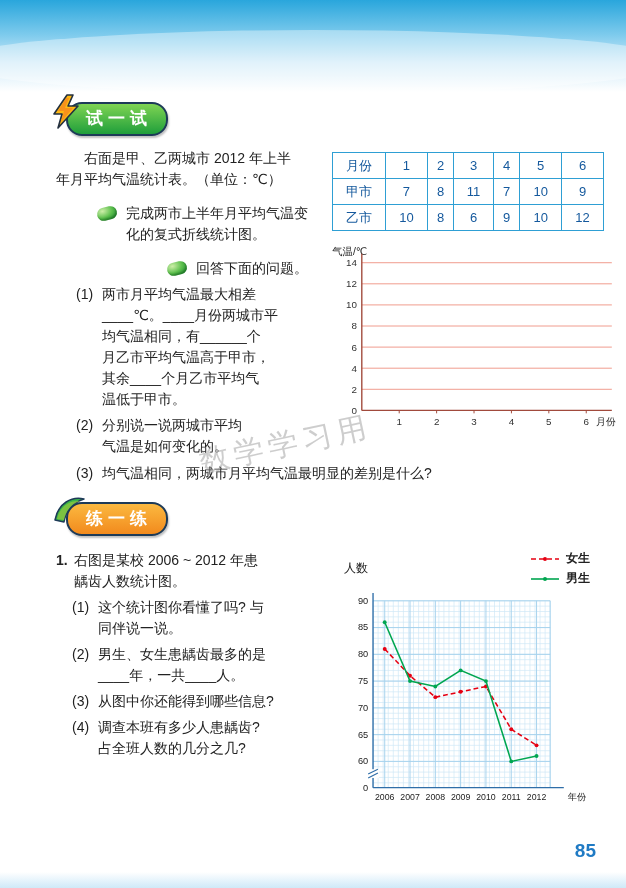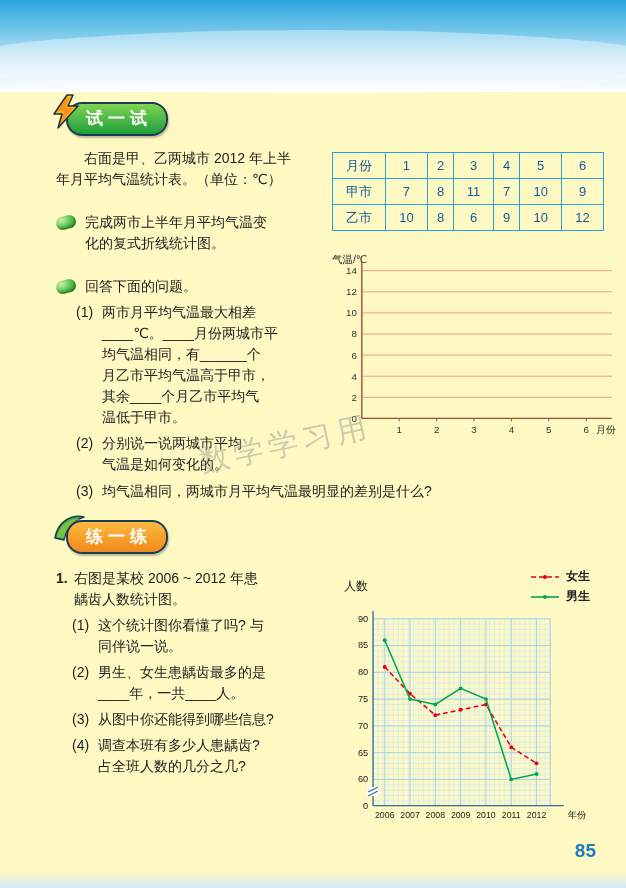--- a/index.html
+++ b/index.html
@@ -1,16 +1,16 @@
 <!DOCTYPE html>
 <html><head>
 <meta charset="utf-8">
 <style>
   html,body{margin:0;padding:0;background:#e9eef2;}
-  .page{width:626px;height:888px;position:relative;background:#fef9c3;overflow:hidden;
+  .page{width:626px;height:888px;position:relative;background:#ffffff;overflow:hidden;
         font-family:"Liberation Sans","DejaVu Sans",sans-serif;color:#222;margin:0 auto;}
   .top-band{position:absolute;top:0;left:0;right:0;height:92px;
         background:linear-gradient(180deg,#29a6dc 0%,#7ecbed 38%,#cfeaf8 68%,#ffffff 100%);}
   .top-band::before{content:"";position:absolute;top:30px;left:-8%;width:116%;height:64px;
         border-radius:50%;background:rgba(255,255,255,.38);}
   .bottom-band{position:absolute;bottom:0;left:0;right:0;height:16px;
         background:linear-gradient(180deg,rgba(207,233,248,0),#cfe9f8);}
   .content{position:relative;padding:102px 22px 0 56px;}
 
   
@@ -21,38 +21,38 @@
   .badge-orange{background:linear-gradient(180deg,#fbb940,#f28a1d);margin-top:18px;}
   .badge .icon{position:absolute;left:-16px;top:-10px;}
 
   .two-col{display:flex;gap:24px;margin-top:12px;}
   .col-left{width:252px;flex:none;}
   .col-right{flex:1;min-width:0;}
 
   .pre{white-space:pre-line;}
   .intro{font-size:14px;line-height:21px;text-indent:2em;}
 
-  .task{display:flex;margin-top:22px;}
+  .task{display:flex;margin-top:13px;justify-content:flex-end;}
   .bean{width:20px;height:13px;border-radius:8px;flex:none;margin:4px 9px 0 0;
         background:radial-gradient(ellipse at 30% 25%,#cdeea8,#5bbf4c 50%,#1f8a37 95%);
         transform:rotate(-14deg);box-shadow:inset -1px -2px 2px rgba(0,60,0,.35);}
   .task-text{font-size:14px;line-height:21px;}
 
   .q{display:flex;margin-top:5px;padding-left:20px;}
   .qnum{width:26px;flex:none;font-size:14px;line-height:21px;}
   .qtext{font-size:14px;line-height:21px;}
   .q3row{margin-top:6px;}
 
   
   .temp-table{border-collapse:collapse;width:100%;margin-top:4px;}
   .temp-table td{border:1px solid #2e9fd4;height:25px;text-align:center;
         font-size:13px;color:#15599d;padding:0 2px;}
   .temp-table td.lbl{width:48px;}
 
-  .chart1-wrap{margin-top:22px;}
+  .chart1-wrap{margin-top:14px;}
   .chart2-head{display:flex;justify-content:space-between;align-items:center;
         padding:2px 14px 0 6px;}
   .ylabel2{font-size:12px;color:#222;}
   .legend{display:flex;flex-direction:column;gap:3px;font-weight:bold;}
   .lg-item{display:flex;align-items:center;gap:6px;font-size:12px;color:#222;}
 
   .item{display:flex;margin-top:2px;}
   .inum{width:18px;flex:none;font-weight:bold;font-size:14px;line-height:21px;}
   .practice .q{padding-left:16px;}
 

